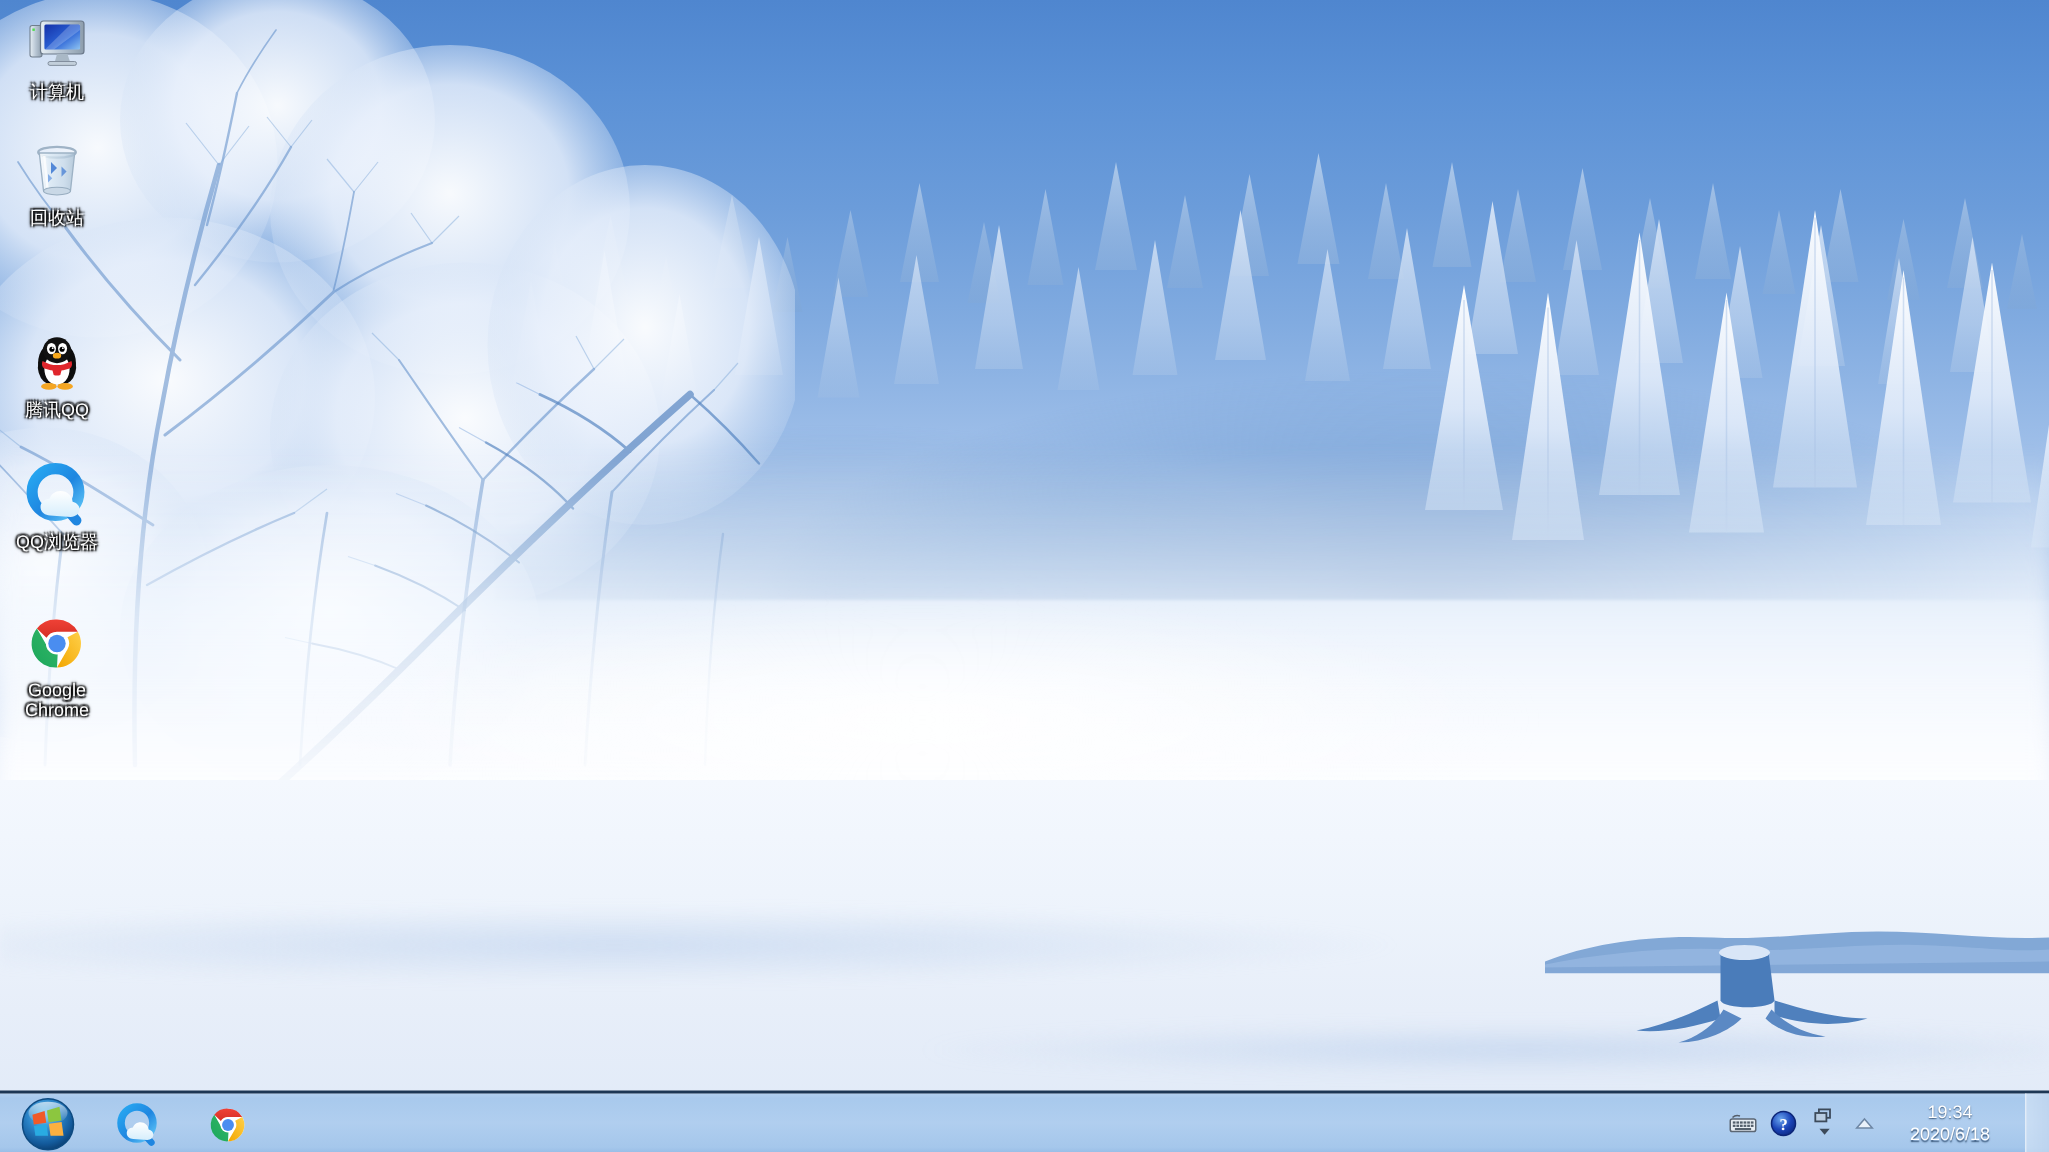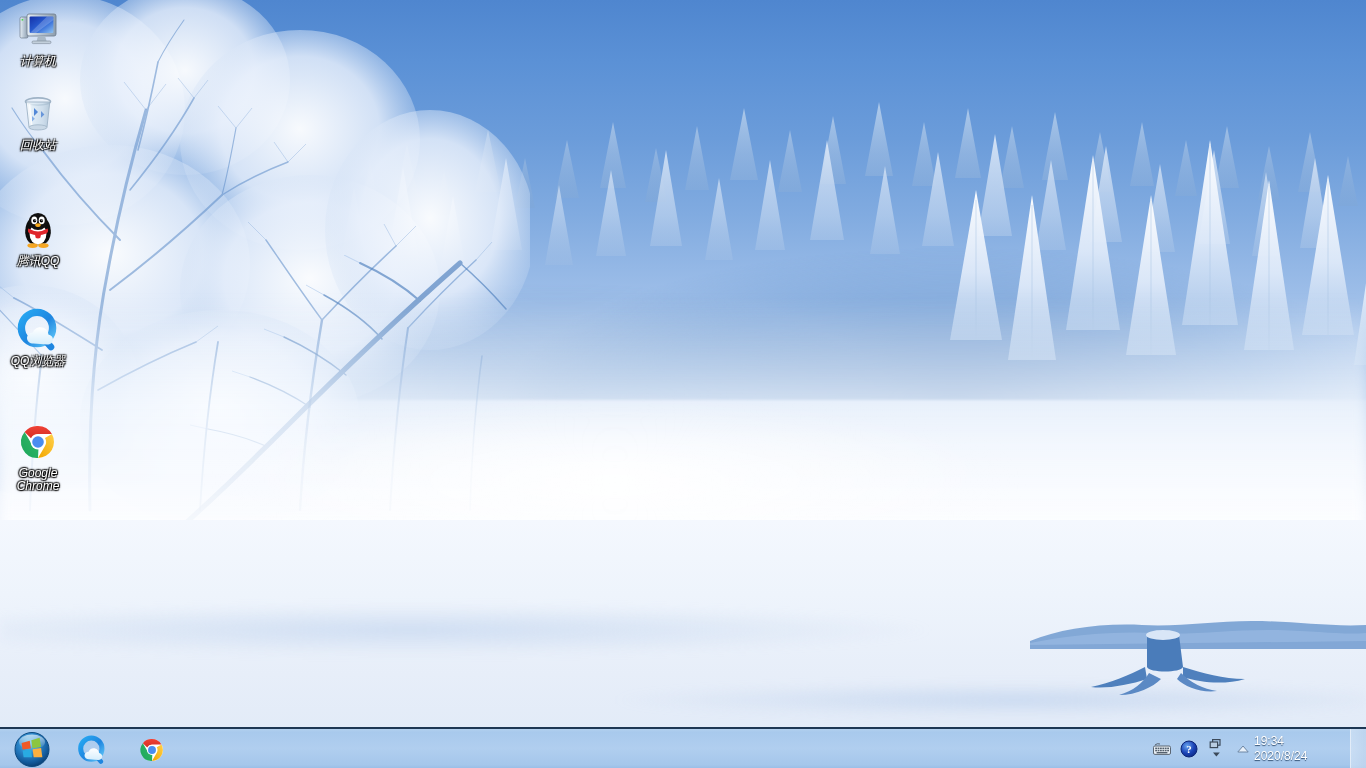--- a/index.html
+++ b/index.html
@@ -97,21 +97,20 @@
   
   .trunk { position:absolute; left:120px; top:255px; width:460px; height:300px; }
 
   
   #icon-layer { position:absolute; left:0; top:0; width:120px; height:720px; }
 
   .dicon {
     position:absolute; left:4px; width:68px;
     display:flex; flex-direction:column; align-items:center;
     cursor:default;
-    font-style:italic;
   }
   .dicon .glyph {
     width:44px; height:44px; display:flex; align-items:center; justify-content:center;
   }
   .dicon .dlabel {
     margin-top:3px; width:68px; text-align:center;
     font-size:12px; line-height:13px; color:#ffffff;
     text-shadow:
       1px 1px 1px rgba(0,0,0,.95),
       -1px 1px 1px rgba(0,0,0,.75),
@@ -144,21 +143,21 @@
     border:1px solid rgba(255,255,255,0);
     border-radius:3px; cursor:default;
   }
 
   .tray {
     position:absolute; right:0; top:0; height:39px;
     display:flex; align-items:center;
   }
   .lang-bar { display:flex; align-items:center; gap:7px; padding:0 6px; }
   .clock {
-    width:92px; color:#ffffff; font-size:12px; line-height:15px;
+    width:92px; text-align:center; color:#ffffff; font-size:12px; line-height:15px;
     text-shadow:0 1px 1px rgba(30,60,95,.85);
     cursor:default;
   }
   .show-desktop {
     width:16px; height:39px; margin-left:4px;
     background:linear-gradient(to right, rgba(222,234,248,.55), rgba(196,216,240,.75));
     border-left:1px solid rgba(255,255,255,.55);
     cursor:default;
   }
   .tray-icon { width:20px; height:20px; display:flex; align-items:center; justify-content:center; cursor:default; }
@@ -376,21 +375,21 @@
           <ellipse cx="22" cy="35.4" rx="9" ry="2.6" fill="#c9d8e6" stroke="#97acbf" stroke-width=".7"></ellipse>
           <path d="M18 16 l4 4 -4 4 z" fill="#2f6fd0" opacity=".8"></path>
           <path d="M25 19 l3.4 3.4 -3.4 3.4 z" fill="#2f6fd0" opacity=".65"></path>
           <path d="M16 24 l2.8 2.8 -2.8 2.8 z" fill="#4a86dd" opacity=".6"></path>
           <path d="M13.5 12 L15.6 33" stroke="#ffffff" stroke-width="1.6" opacity=".75"></path>
         </svg>
       </span>
       <span class="dlabel">回收站</span>
     </div>
 
-    <div class="dicon" style="top:208px">
+    <div class="dicon" style="top:220px">
       <span class="glyph">
         <svg width="44" height="44" viewBox="0 0 44 44">
           <ellipse cx="15" cy="27" rx="5.4" ry="9" fill="#101010" transform="rotate(-16 15 27)"></ellipse>
           <ellipse cx="29" cy="27" rx="5.4" ry="9" fill="#101010" transform="rotate(16 29 27)"></ellipse>
           <ellipse cx="22" cy="22" rx="12.6" ry="14.6" fill="#0d0d0d"></ellipse>
           <ellipse cx="22" cy="26" rx="8.4" ry="10.6" fill="#ffffff"></ellipse>
           <ellipse cx="22" cy="13.5" rx="9.4" ry="8.6" fill="#111111"></ellipse>
           <ellipse cx="18.3" cy="12.4" rx="3" ry="3.8" fill="#ffffff"></ellipse>
           <ellipse cx="25.7" cy="12.4" rx="3" ry="3.8" fill="#ffffff"></ellipse>
           <circle cx="18.6" cy="12.8" r="1.7" fill="#000000"></circle>
@@ -423,21 +422,21 @@
             </linearGradient>
           </defs>
           <circle cx="21" cy="20" r="15.6" fill="none" stroke="url(#qbr)" stroke-width="7.4"></circle>
           <path d="M28 31 l7 8" stroke="#1f86e0" stroke-width="6.6" stroke-linecap="round"></path>
           <path d="M17.4 35.6 c-3.6 0-6.4-2.5-6.4-5.6 0-3 2.7-5.4 6-5.5 .9-3 3.9-5.2 7.4-5.2 4.3 0 7.8 3.2 8 7.2 2.6 .5 4.6 2.5 4.6 5 0 2.9-2.6 5.1-5.9 5.1z" fill="url(#qbc)"></path>
         </svg>
       </span>
       <span class="dlabel">QQ浏览器</span>
     </div>
 
-    <div class="dicon" style="top:420px">
+    <div class="dicon" style="top:407px">
       <span class="glyph">
         <svg width="44" height="44" viewBox="0 0 44 44">
           <defs>
             <linearGradient id="chr" x1="0" y1="0" x2="0" y2="1">
               <stop offset="0%" stop-color="#ef4136"></stop>
                 <stop offset="100%" stop-color="#d62f25"></stop>
             </linearGradient>
             <linearGradient id="chy" x1="1" y1="0" x2="0" y2="1">
               <stop offset="0%" stop-color="#ffd04a"></stop>
                 <stop offset="100%" stop-color="#f2a600"></stop>
@@ -579,19 +578,19 @@
       </div>
 
       <span class="tray-icon chev" style="width:22px">
         <svg width="14" height="10" viewBox="0 0 14 10">
           <path d="M7 2 L12.2 8 L1.8 8 Z" fill="#e9f1fa" stroke="#6d86a4" stroke-width="1"></path>
         </svg>
       </span>
 
       <div class="clock">
         <div>19:34</div>
-        <div>2020/8/24</div>
+        <div>2020/6/18</div>
       </div>
 
       <div class="show-desktop"></div>
     </div>
   </div>
 </div>
 
 </body></html>

